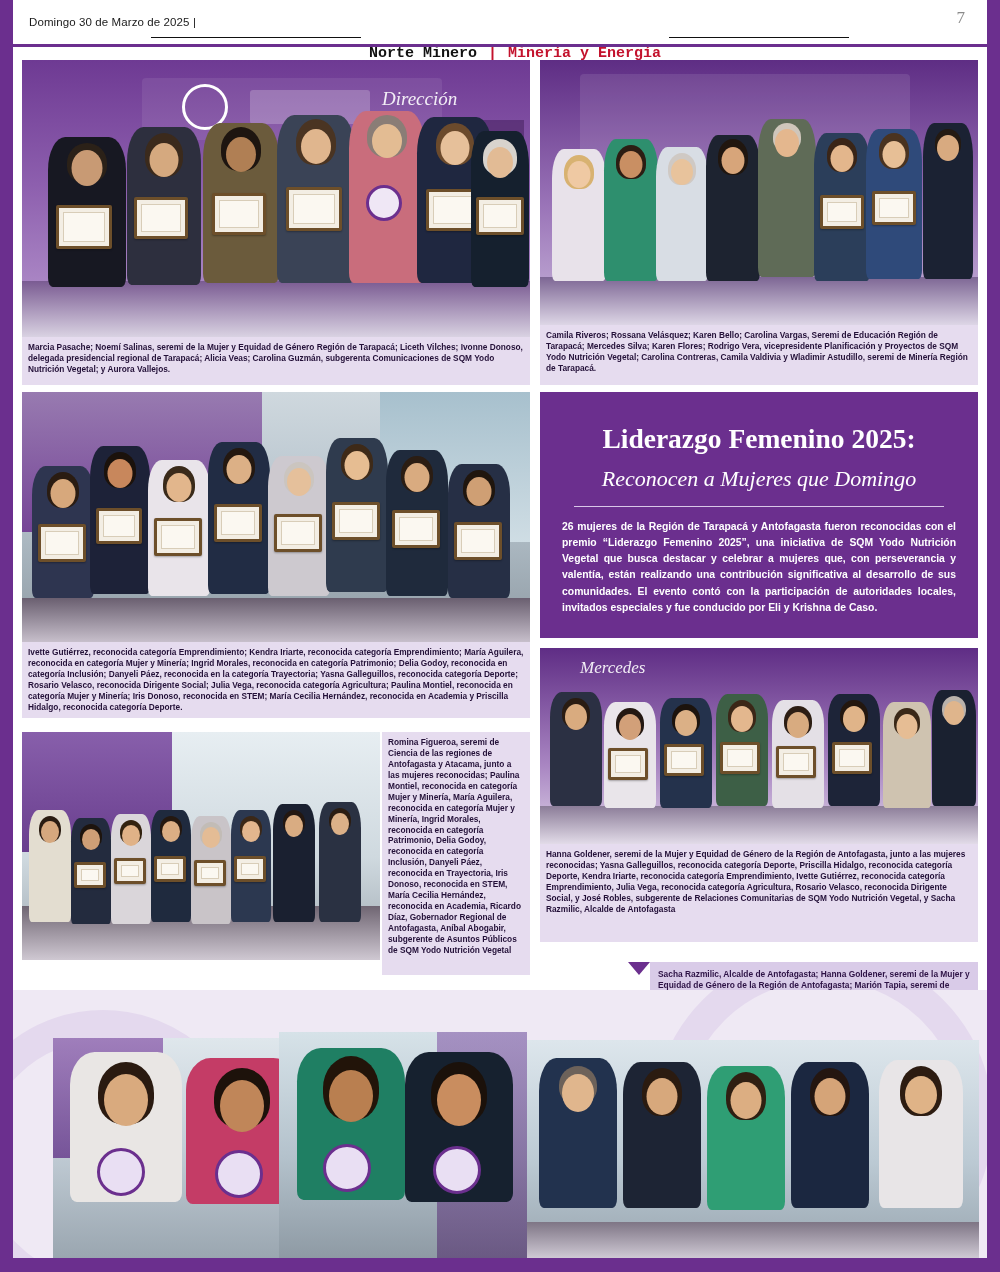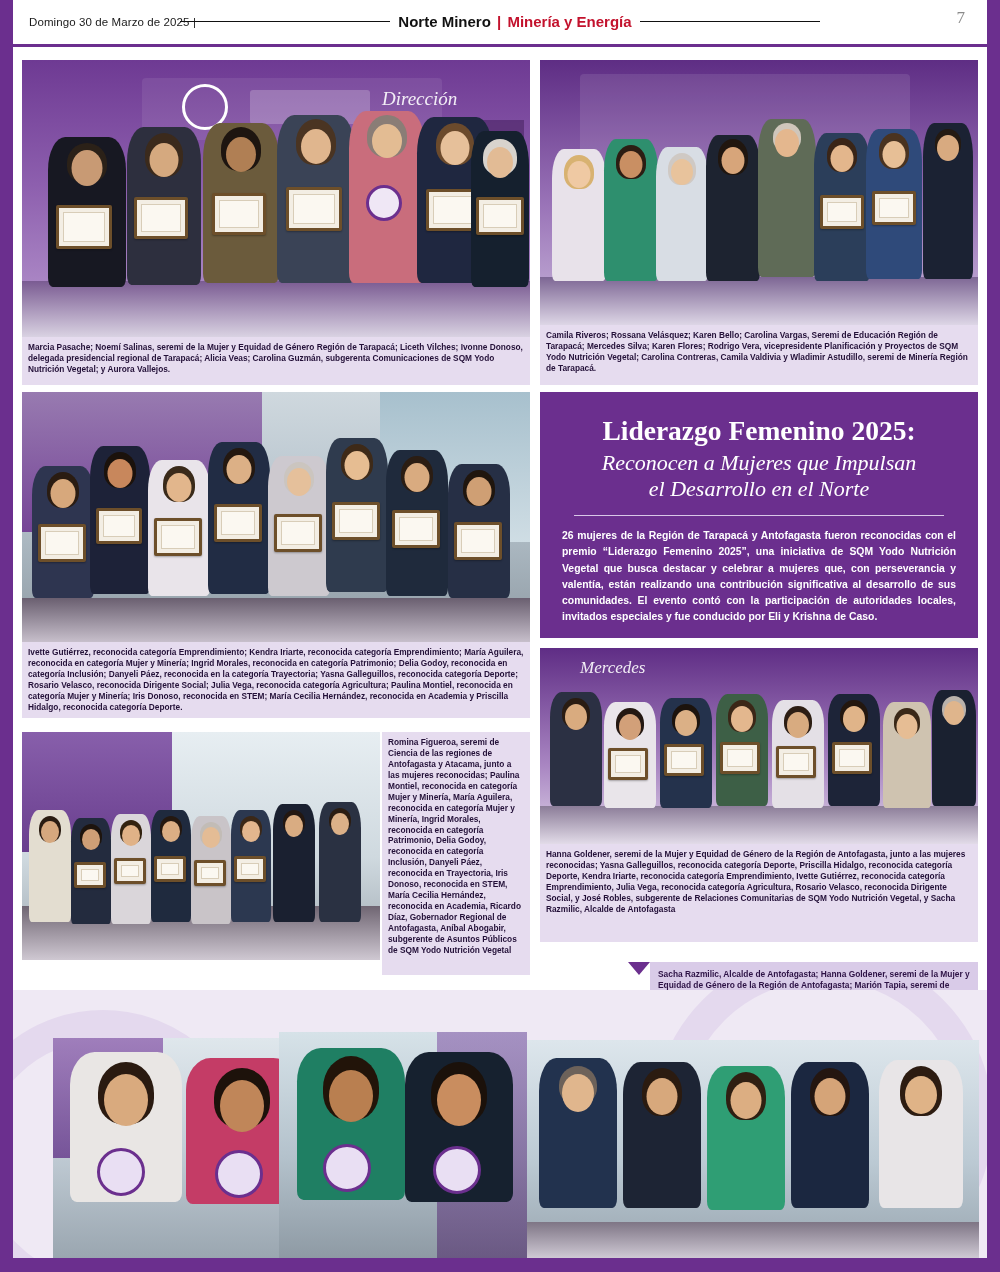--- a/index.html
+++ b/index.html
@@ -36,22 +36,22 @@
   }
   .head-center {
     position:absolute; left:0; right:0; top:13px;
     display:flex; align-items:center; justify-content:center; gap:8px;
   }
   .rule {
     height:1.5px; background:#111; width:210px;
   }
   .rule.short { width:180px; }
   .brand {
-    font-family:Liberation Sans, sans-serif;
-    font-weight:bold; font-size:15px; color:#111; white-space:nowrap;
+    font-family:Liberation Mono, monospace;
+    font-weight:bold; font-size:15px; color:#111; white-space:nowrap;margin-top:32px;
   }
   .brand .sep { color:#c3122d; font-weight:bold; margin:0 2px; }
   .brand .red { color:#c3122d; }
   .pagenum {
     position:absolute; right:22px; top:8px;
     font-family:"Liberation Serif", serif;
     font-size:17px; color:#8a8a8a;
   }
   .head-line {
     position:absolute; left:13px; right:13px; top:44px; height:3px;
@@ -96,21 +96,21 @@
     border:3px solid #7b3fa0;
   }
 
   
   .panel {
     position:absolute;
     background:#6b2f8e;
     color:#fff;
   }
   .panel h1 {
-    margin:4px; font-family:"Liberation Serif", serif;
+    margin:12px; font-family:"Liberation Serif", serif;
     font-weight:bold; font-size:27.5px; line-height:1.1;
     text-align:center;
   }
   .panel h2 {
     margin:4px 0 0 0; font-family:"Liberation Serif", serif;
     font-style:italic; font-weight:normal; font-size:22px;
     line-height:1.15; text-align:center;
   }
   .panel .divider {
     height:1.5px; background:#d9c7e8; margin:14px 34px 12px 34px;
@@ -371,22 +371,21 @@
         <div class="frame-award" style="left:8px;top:58px;width:48px;height:38px;">
             <i></i>
           </div>
       </div>
     </div>
   </div>
   <div class="cap" style="left:22px; top:642px; width:508px; height:76px;">Ivette Gutiérrez, reconocida categoría Emprendimiento; Kendra Iriarte, reconocida categoría Emprendimiento; María Aguilera, reconocida en categoría Mujer y Minería; Ingrid Morales, reconocida en categoría Patrimonio; Delia Godoy, reconocida en categoría Inclusión; Danyeli Páez, reconocida en la categoría Trayectoria; Yasna Galleguillos, reconocida categoría Deporte; Rosario Velasco, reconocida Dirigente Social; Julia Vega, reconocida categoría Agricultura; Paulina Montiel, reconocida en categoría Mujer y Minería; Iris Donoso, reconocida en STEM; María Cecilia Hernández, reconocida en Academia y Priscilla Hidalgo, reconocida categoría Deporte.</div>
 
   <div class="panel" style="left:540px; top:392px; width:438px; height:246px; padding-top:20px;">
     <h1>Liderazgo Femenino 2025:</h1>
-    <h2>Reconocen a Mujeres que Impulsan</h2>
-    <h2 style="margin-top:0;">el Desarrollo en el Norte</h2>
+    <h2>Reconocen a Mujeres que Domingo</h2>
     <div class="divider"></div>
     <p>26 mujeres de la Región de Tarapacá y Antofagasta fueron reconocidas con el premio “Liderazgo Femenino 2025”, una iniciativa de SQM Yodo Nutrición Vegetal que busca destacar y celebrar a mujeres que, con perseverancia y valentía, están realizando una contribución significativa al desarrollo de sus comunidades. El evento contó con la participación de autoridades locales, invitados especiales y fue conducido por Eli y Krishna de Caso.</p>
   </div>
 
   <div class="photo" style="left:540px; top:648px; width:438px; height:196px;">
     <div class="stage">
       <div class="bgwall" style="background:linear-gradient(180deg,#5f2d85 0%,#a986c2 60%,#ded4e8 100%);"></div>
       <div style="position:absolute;left:40px;top:10px;font-family:'Liberation Serif',serif;font-style:italic;font-size:17px;color:#fff;opacity:.9;">Mercedes</div>
       <div class="floor" style="height:38px;background:linear-gradient(180deg,#8b7c98,#e2dbe8);"></div>
 

